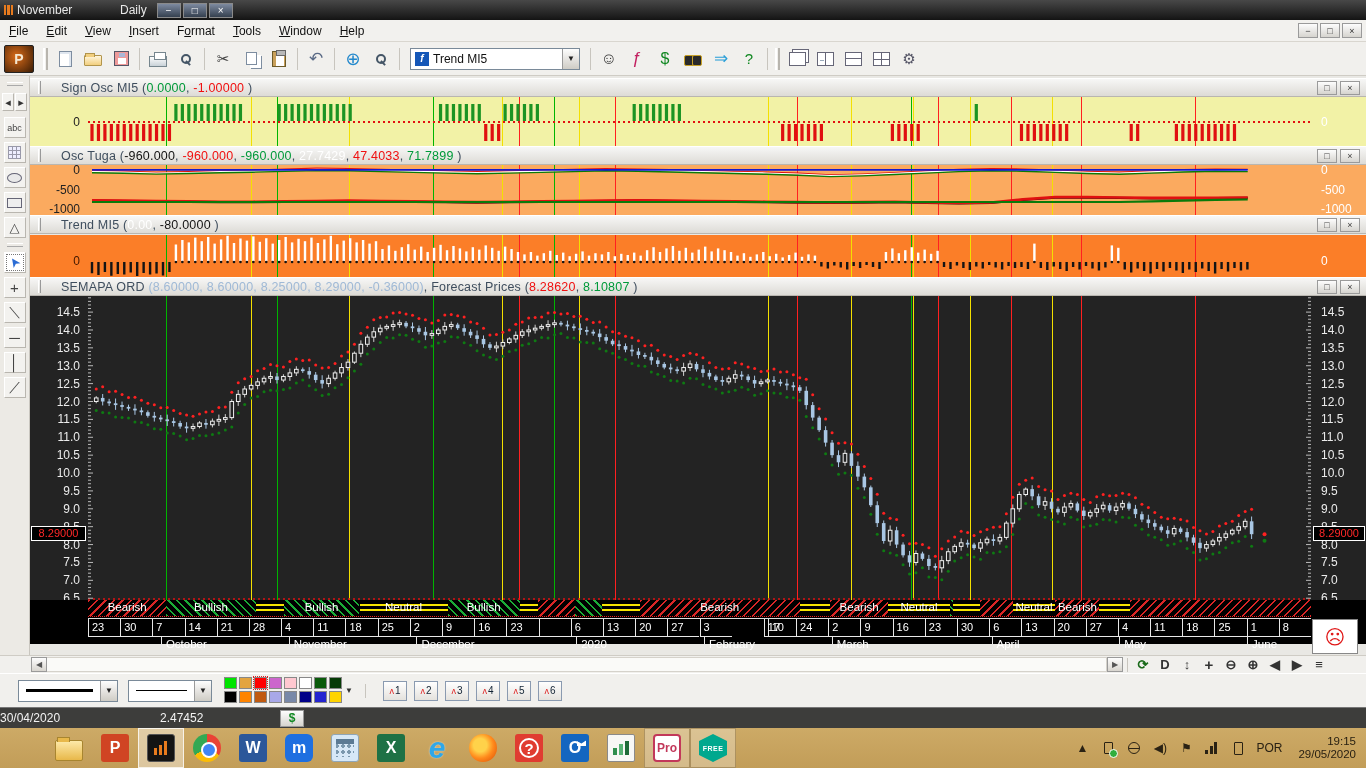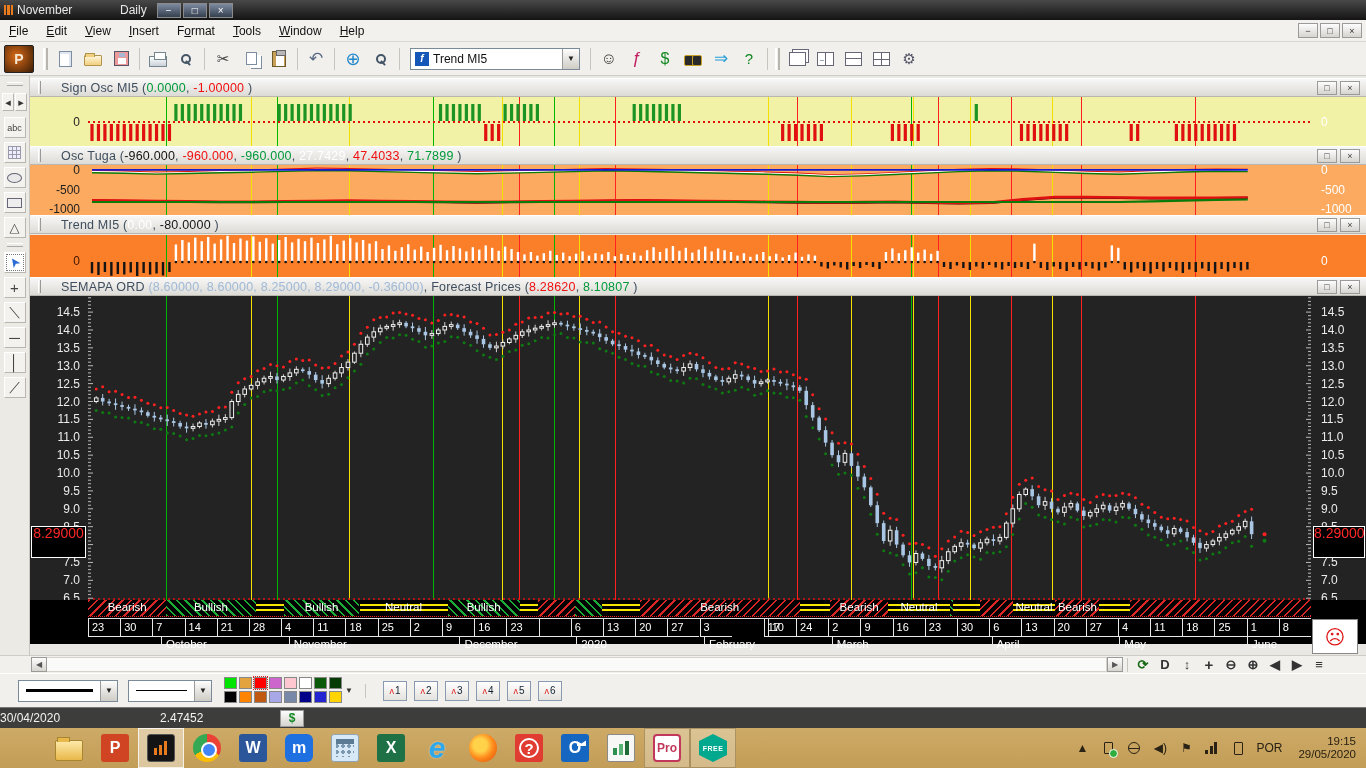--- a/index.html
+++ b/index.html
@@ -71,21 +71,21 @@
 .phead .ptitle{padding-left:14px;letter-spacing:.2px}
 .phbtns{margin-left:auto;display:flex;padding-right:6px}
 .phb{width:20px;height:14px;border:1px solid #9a9a9a;background:linear-gradient(#fdfdfd,#d6d4cf);font-size:9px;color:#444;display:flex;align-items:center;justify-content:center;margin-left:3px}
 .pbody{position:absolute;left:0;width:1336px;overflow:hidden}
 .plot{position:absolute;left:58px;right:55px;top:0;bottom:0}
 .scaleL{position:absolute;left:0;top:0;bottom:0;width:58px}
 .scaleR{position:absolute;right:0;top:0;bottom:0;width:55px}
 .ticklab{position:absolute;font-size:12px;line-height:12px}
 .scaleL .ticklab{right:8px;text-align:right}
 .scaleR .ticklab{left:10px}
-.ptag{position:absolute;height:32px;background:#000;border:1px solid #fff;color:#ff2828;font-size:14px;line-height:13px;text-align:center;z-index:5}
+.ptag{position:absolute;height:15px;background:#000;border:1px solid #fff;color:#ff2828;font-size:11px;line-height:13px;text-align:center;z-index:5}
 .scaleL .ptag{left:1px;width:55px}
 .scaleR .ptag{left:2px;width:52px}
 svg{position:absolute;left:0;top:0}
 
 #axisblock{position:absolute;left:0;top:524px;width:1336px;height:44px;background:#000}
 #ribbon{position:absolute;left:58px;right:55px;top:0;height:17px;border-bottom:1px dotted #e22}
 .rseg{position:absolute;top:0;height:16px}
 .rseg .rlab{position:absolute;width:100%;text-align:center;top:1px;font-size:11.5px;color:#fff;white-space:nowrap;z-index:2}
 .rb-r{background:repeating-linear-gradient(135deg,rgba(228,40,40,.95) 0 1.5px,transparent 1.5px 6px)}
 .rb-g{background:repeating-linear-gradient(45deg,rgba(30,190,60,.9) 0 1.5px,transparent 1.5px 6px)}
@@ -1885,21 +1885,21 @@
           <div class="dcell" style="left: 84.2105%; width: 2.63158%;">4</div>
           <div class="dcell" style="left: 86.8421%; width: 2.63158%;">11</div>
           <div class="dcell" style="left: 89.4737%; width: 2.63158%;">18</div>
           <div class="dcell" style="left: 92.1053%; width: 2.63158%;">25</div>
           <div class="dcell" style="left: 94.7368%; width: 2.63158%;">1</div>
           <div class="dcell" style="left: 97.3684%; width: 2.63158%;">8</div>
         </div>
         <div id="months">
           <div class="mcell" style="left: 5.26316%; width: 10.5263%;">October</div>
           <div class="mcell" style="left: 15.7895%; width: 10.5263%;">November</div>
-          <div class="mcell" style="left: 26.3158%; width: 13.1579%; margin-left: 43px;">December</div>
+          <div class="mcell" style="left: 26.3158%; width: 13.1579%;">December</div>
           <div class="mcell" style="left: 39.4737%; width: 10.5263%;">2020</div>
           <div class="mcell" style="left: 50%; width: 10.5263%;">February</div>
           <div class="mcell" style="left: 60.5263%; width: 13.1579%;">March</div>
           <div class="mcell" style="left: 73.6842%; width: 10.5263%;">April</div>
           <div class="mcell" style="left: 84.2105%; width: 10.5263%;">May</div>
           <div class="mcell" style="left: 94.7368%; width: 5.26316%;">June</div>
         </div>
         <div id="smiley">☹</div>
       </div>
     </div>

